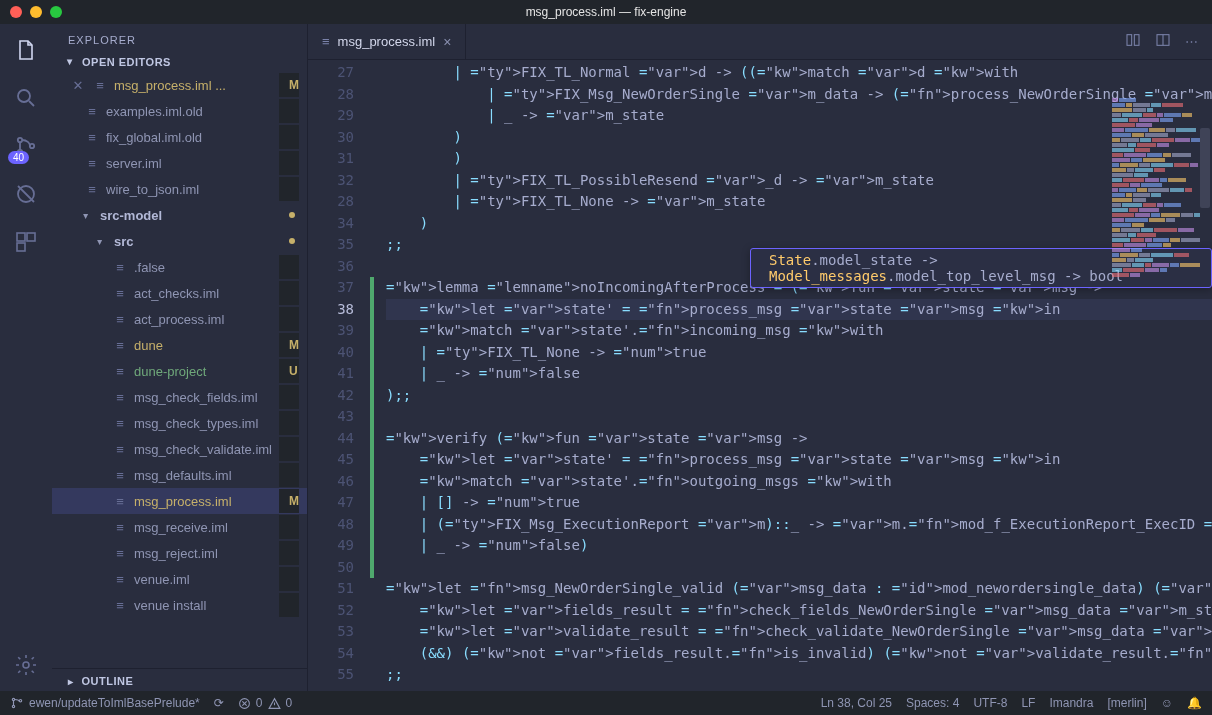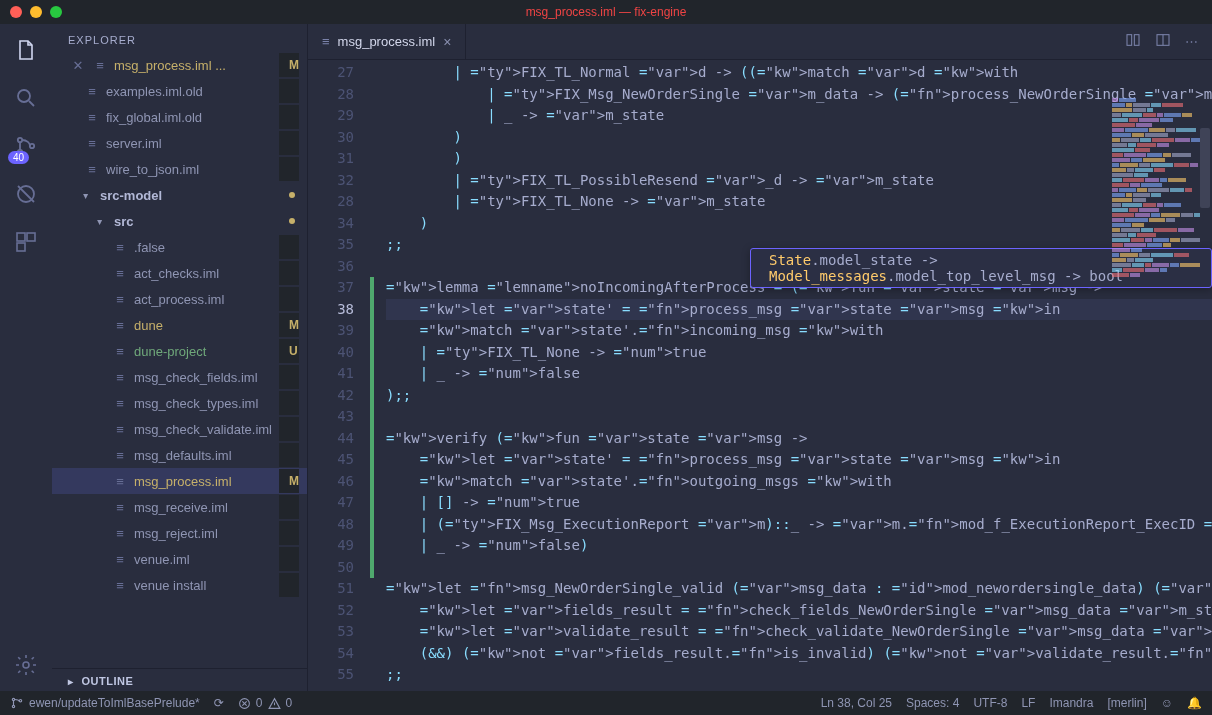--- a/index.html
+++ b/index.html
@@ -23,21 +23,21 @@
   padding-left: 10px;
   position: relative;
 }
 .traffic { display: flex; gap: 8px; }
 .traffic span { width: 12px; height: 12px; border-radius: 50%; display: block; }
 .t-close { background: #ff5f57; }
 .t-min { background: #febc2e; }
 .t-max { background: #28c840; }
 .title-text {
   position: absolute; left: 0; right: 0; text-align: center;
-  font-size: 12px; color: #ef4444; pointer-events: none;
+  font-size: 12px; color: #e5e5e5; pointer-events: none;
 }
 
 
 .main { display: flex; height: calc(715px - 24px - 24px); }
 
 
 .activity-bar {
   width: 52px;
   background: #292d3e;
   display: flex;
@@ -235,20 +235,24 @@
       <svg viewBox="0 0 24 24" fill="none" stroke="currentColor" stroke-width="1.6">
           <circle cx="12" cy="12" r="3"></circle>
           <path d="M12 2v3M12 19v3M4.2 4.2l2.1 2.1M17.7 17.7l2.1 2.1M2 12h3M19 12h3M4.2 19.8l2.1-2.1M17.7 6.3l2.1-2.1"></path>
         </svg>
     </div>
   </div>
 
   <div class="sidebar">
     <div class="sidebar-title">EXPLORER</div>
 
+    <div class="section-header">
+      <span class="chev"></span>
+      <span>OPEN EDITORS</span>
+    </div>
     <div class="tree">
       <div class="tree-row indent-0 mod">
         <span class="file-icon">✕</span>
         <span class="file-icon">≡</span>
         <span class="label">msg_process.iml ...</span>
         <span class="status">M</span>
       </div>
     </div>
 
     <div class="tree" id="file-tree">

